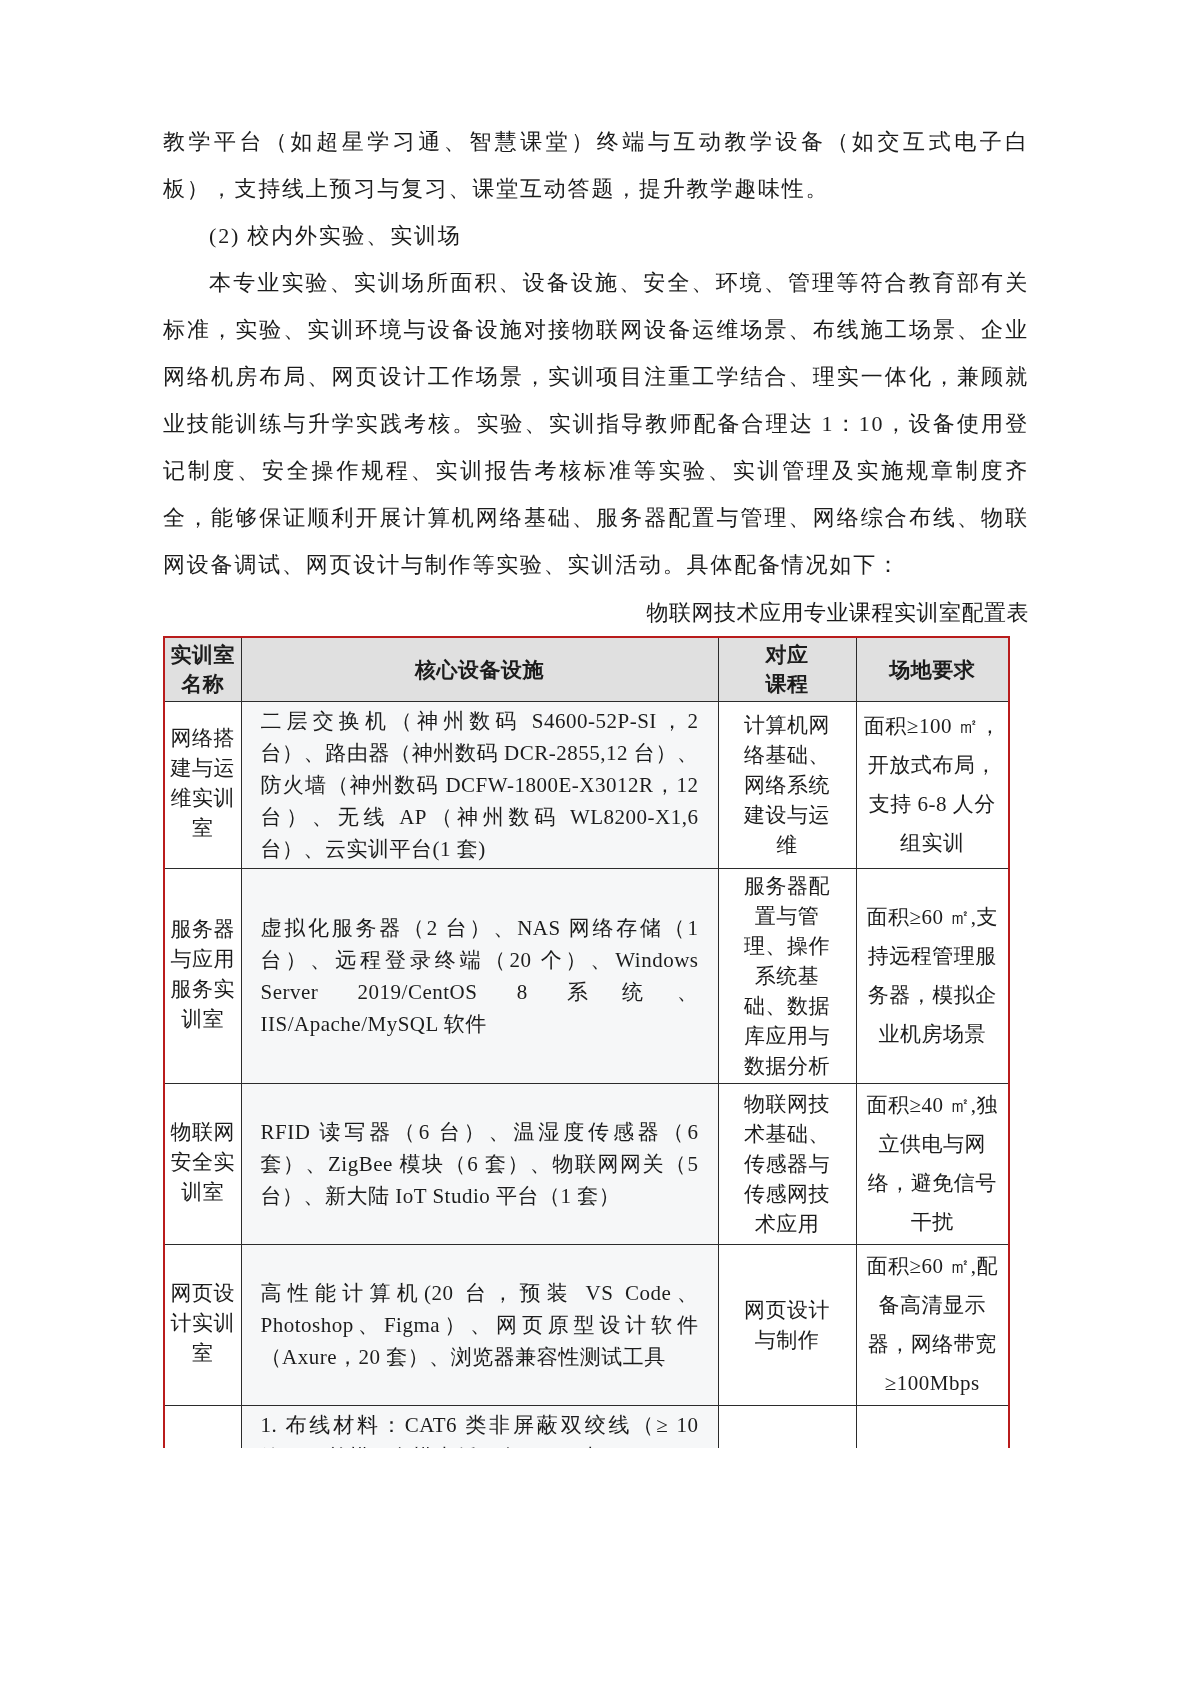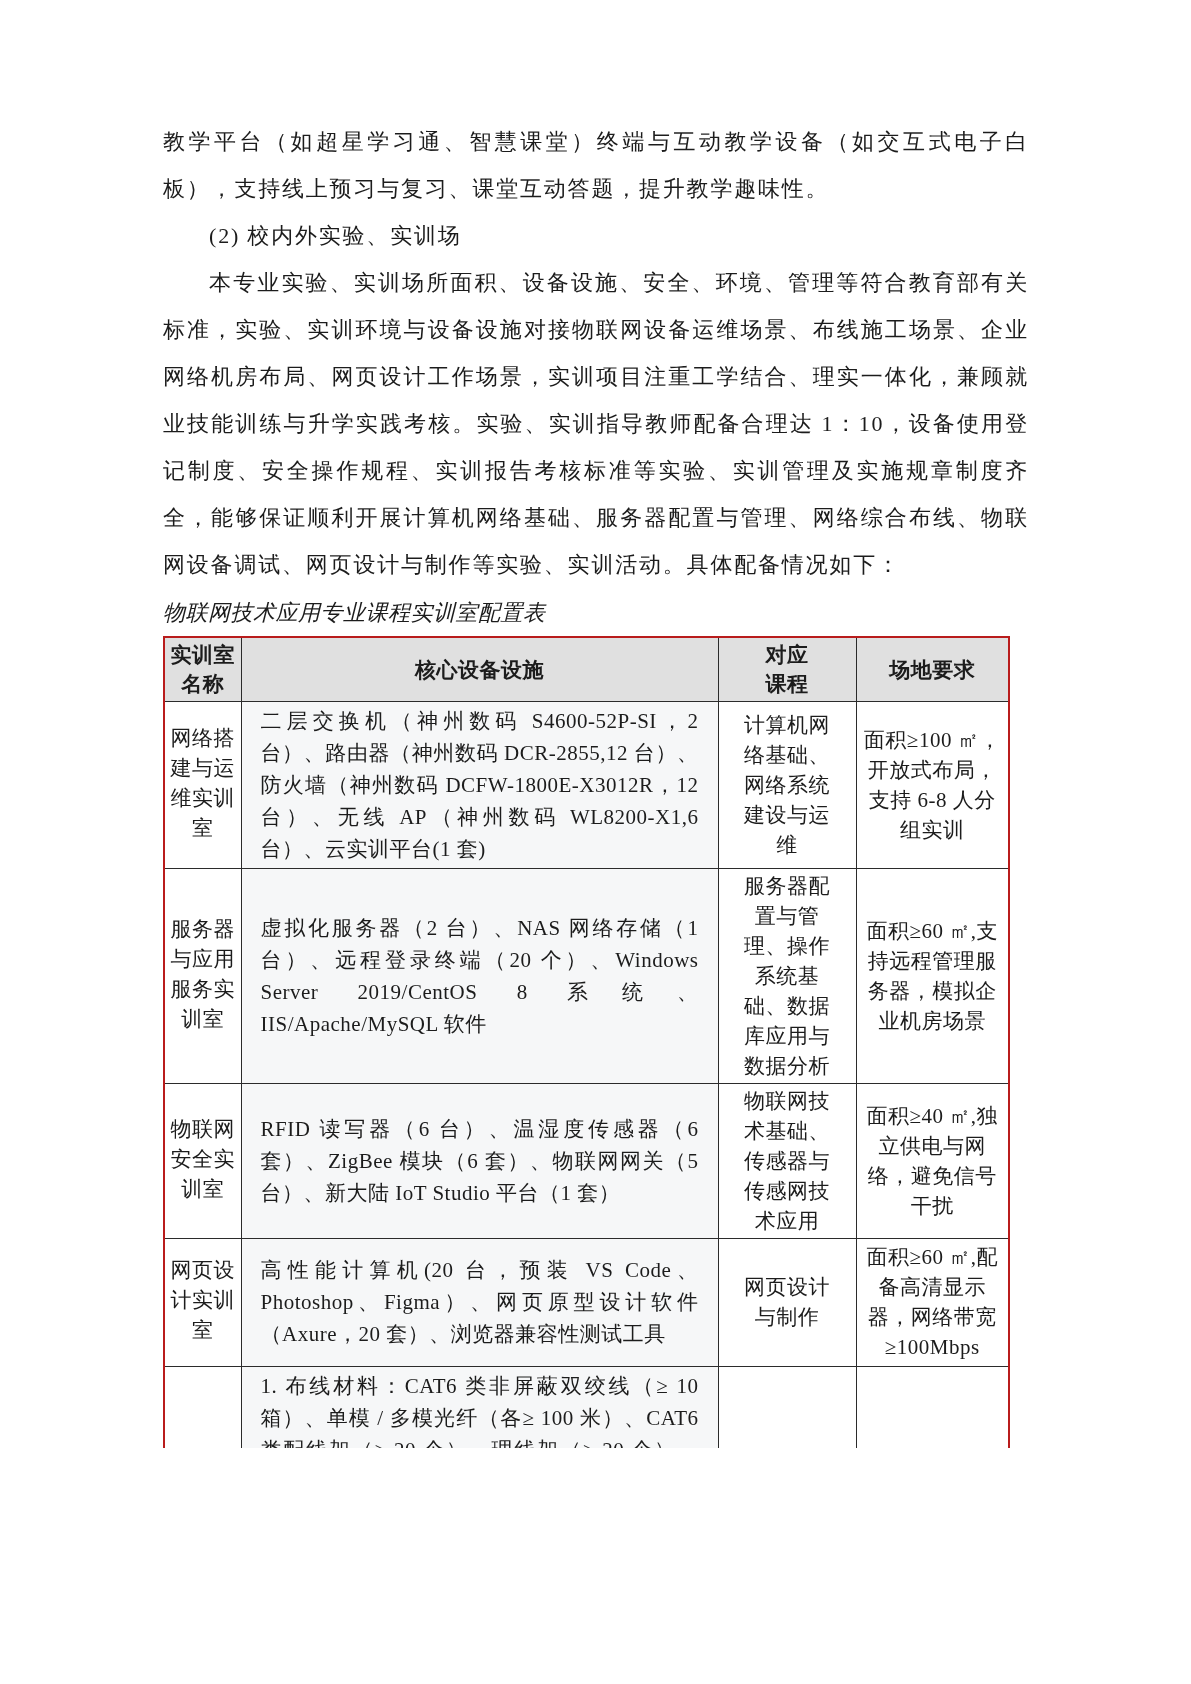--- a/index.html
+++ b/index.html
@@ -24,23 +24,22 @@
     text-align:justify;
     text-align-last:left;
     color:#1c1c1c;
   }
   .indent{text-indent:46px;}
   .table-title{
     margin:2px 0 0 0;
     font-size:22px;
     line-height:46px;
     letter-spacing:0.5px;
-    text-align:left;
+    text-align:right;
     font-weight:normal;
-    font-style:italic;
   }
   table.cfg{
     border-collapse:collapse;
     table-layout:fixed;
     width:845px;
     margin-top:0;
     border:2px solid #b91c1c;
   }
   table.cfg th, table.cfg td{
     border:1px solid #2b2b2b;
@@ -75,21 +74,21 @@
     white-space:pre-line;
     overflow-wrap:break-word;
   }
   td.c-course{
     text-align:center;
     line-height:30px;
     padding:2px 20px;
   }
   td.c-site{
     text-align:center;
-    line-height:30px;
+    line-height:39px;
     padding:2px 7px;
   }
   tr.r-cabling td.c-site{
     text-align:left;
     white-space:pre-line;
     padding:2px 8px 2px 1px;
   }
   .page-number{
     position:absolute;
     top:1558px;left:0;width:100%;

